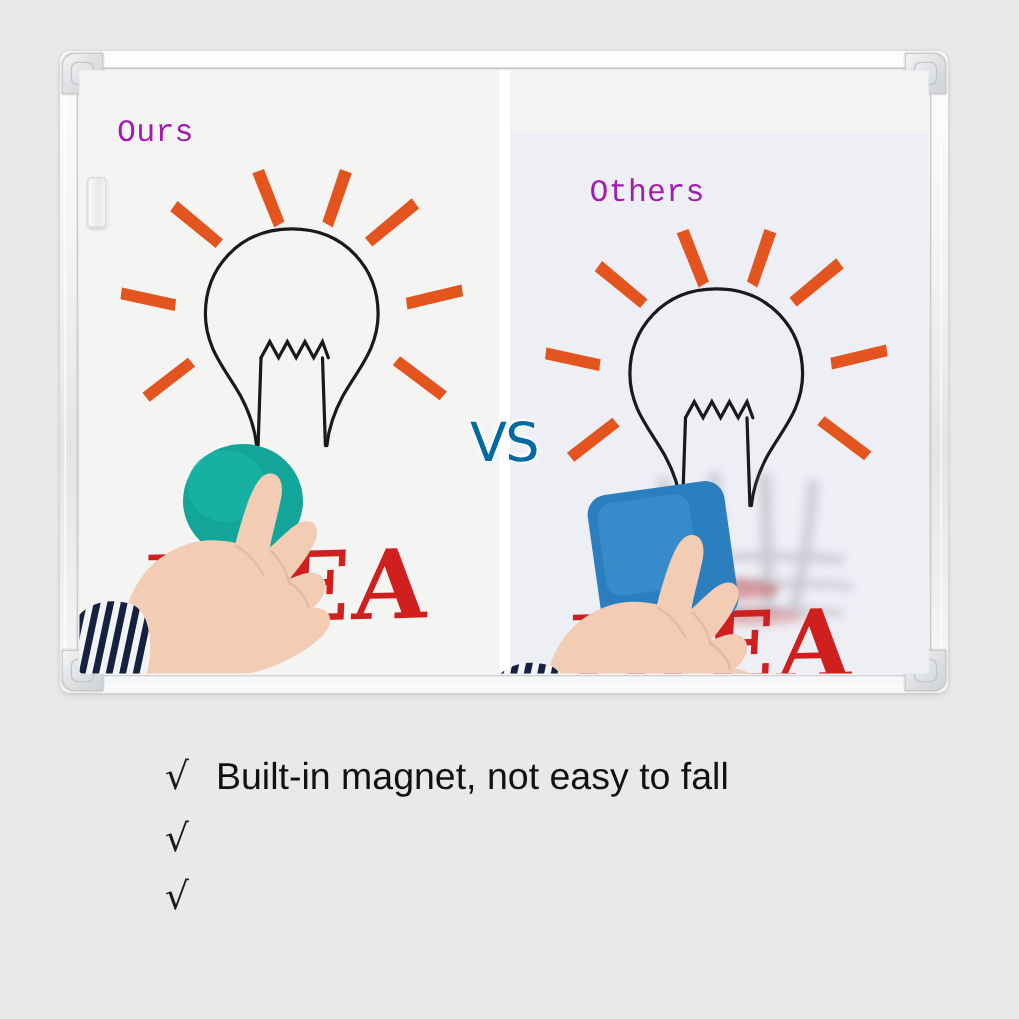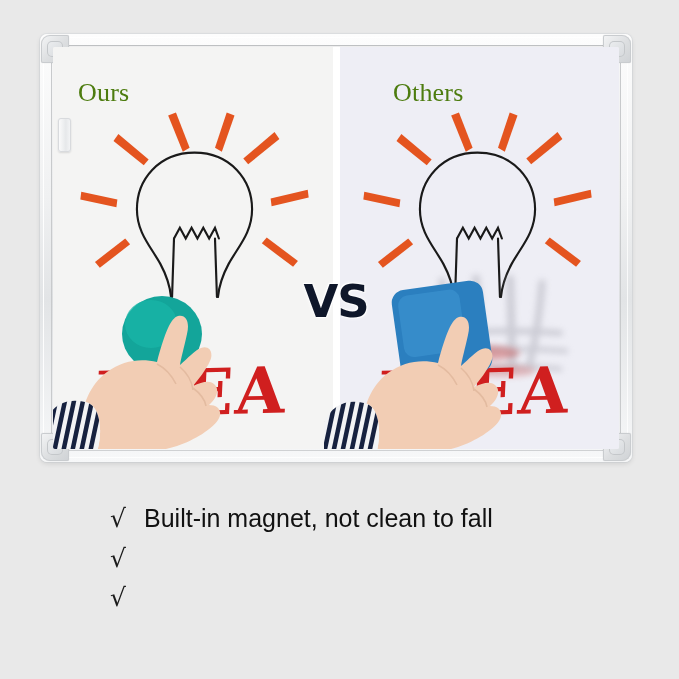--- a/index.html
+++ b/index.html
@@ -42,36 +42,36 @@
   .cap.bl{left:1px;bottom:1px;border-radius:2px 9px 2px 9px;}
   .cap.br{right:1px;bottom:1px;border-radius:9px 2px 9px 2px;}
   .cap .cap-dot{position:absolute;left:6px;top:6px;width:16px;height:16px;border-radius:5px;
        background:linear-gradient(135deg,#eceef0,#d6d9dc);box-shadow:inset 0 0 0 1px #c4c7ca;}
 
   
   .surface{position:absolute;left:13px;top:13px;right:13px;bottom:13px;
      border-radius:2px;overflow:hidden;background:#f4f4f3;display:flex;}
   .panel{position:relative;height:100%;}
   .panel.left{width:50%;background:#f4f4f3;}
-  .panel.right{width:50%;background:#eeeef5;}
+  .panel.right{width:50%;background:#eeeef5;margin-top:40px;}
   .divider{position:absolute;left:50%;top:0;width:7px;height:100%;margin-left:-3.5px;
      background:#ffffff;z-index:6;}
 
-  .panel-title{position:absolute;font-size:26px;color:#4d7c0f;letter-spacing:.2px;
-     font-family:Liberation Serif, serif;}
+  .panel-title{position:absolute;font-size:21px;color:#a21caf;letter-spacing:.2px;
+     font-family:Liberation Mono, monospace;}
   .panel.left .panel-title{left:25px;top:31px;}
   .panel.right .panel-title{left:57px;top:31px;}
 
   
   .bulb{position:absolute;left:0;top:46px;width:100%;height:250px;}
   .bulb svg{display:block;width:100%;height:100%;}
 
   
   .vs{position:absolute;left:50%;top:228px;transform:translateX(-50%);
-      z-index:9;font-size:45px;font-weight:bold;color:#0f172a;
+      z-index:9;font-size:36px;font-weight:normal;color:#0369a1;
       font-family:"DejaVu Sans", sans-serif;letter-spacing:-1px;
       text-shadow:0 0 2px #ffffff,0 0 5px #ffffff,1px 1px 0 #ffffff,-1px -1px 0 #ffffff;}
 
   
   .idea{position:absolute;font-family:"DejaVu Serif", serif;color:#d01f1f;
         font-size:64px;font-weight:bold;letter-spacing:2px;z-index:4;
         transform:skewX(-4deg) rotate(-1.5deg);}
   .panel.left .idea{left:42px;top:308px;}
   .panel.right .idea{left:42px;top:308px;}
 
@@ -284,21 +284,21 @@
         <div class="vs">VS</div>
       </div>
     </div>
 
     <div class="tray-clip"></div>
   </div>
 
   <div class="features">
     <div class="feature">
       <span class="check">√</span>
-      <span class="ftext">Built-in magnet, not clean to fall</span>
+      <span class="ftext">Built-in magnet, not easy to fall</span>
     </div>
     <div class="feature">
       <span class="check">√</span>
     </div>
     <div class="feature">
       <span class="check">√</span>
     </div>
   </div>
 
 </div>

